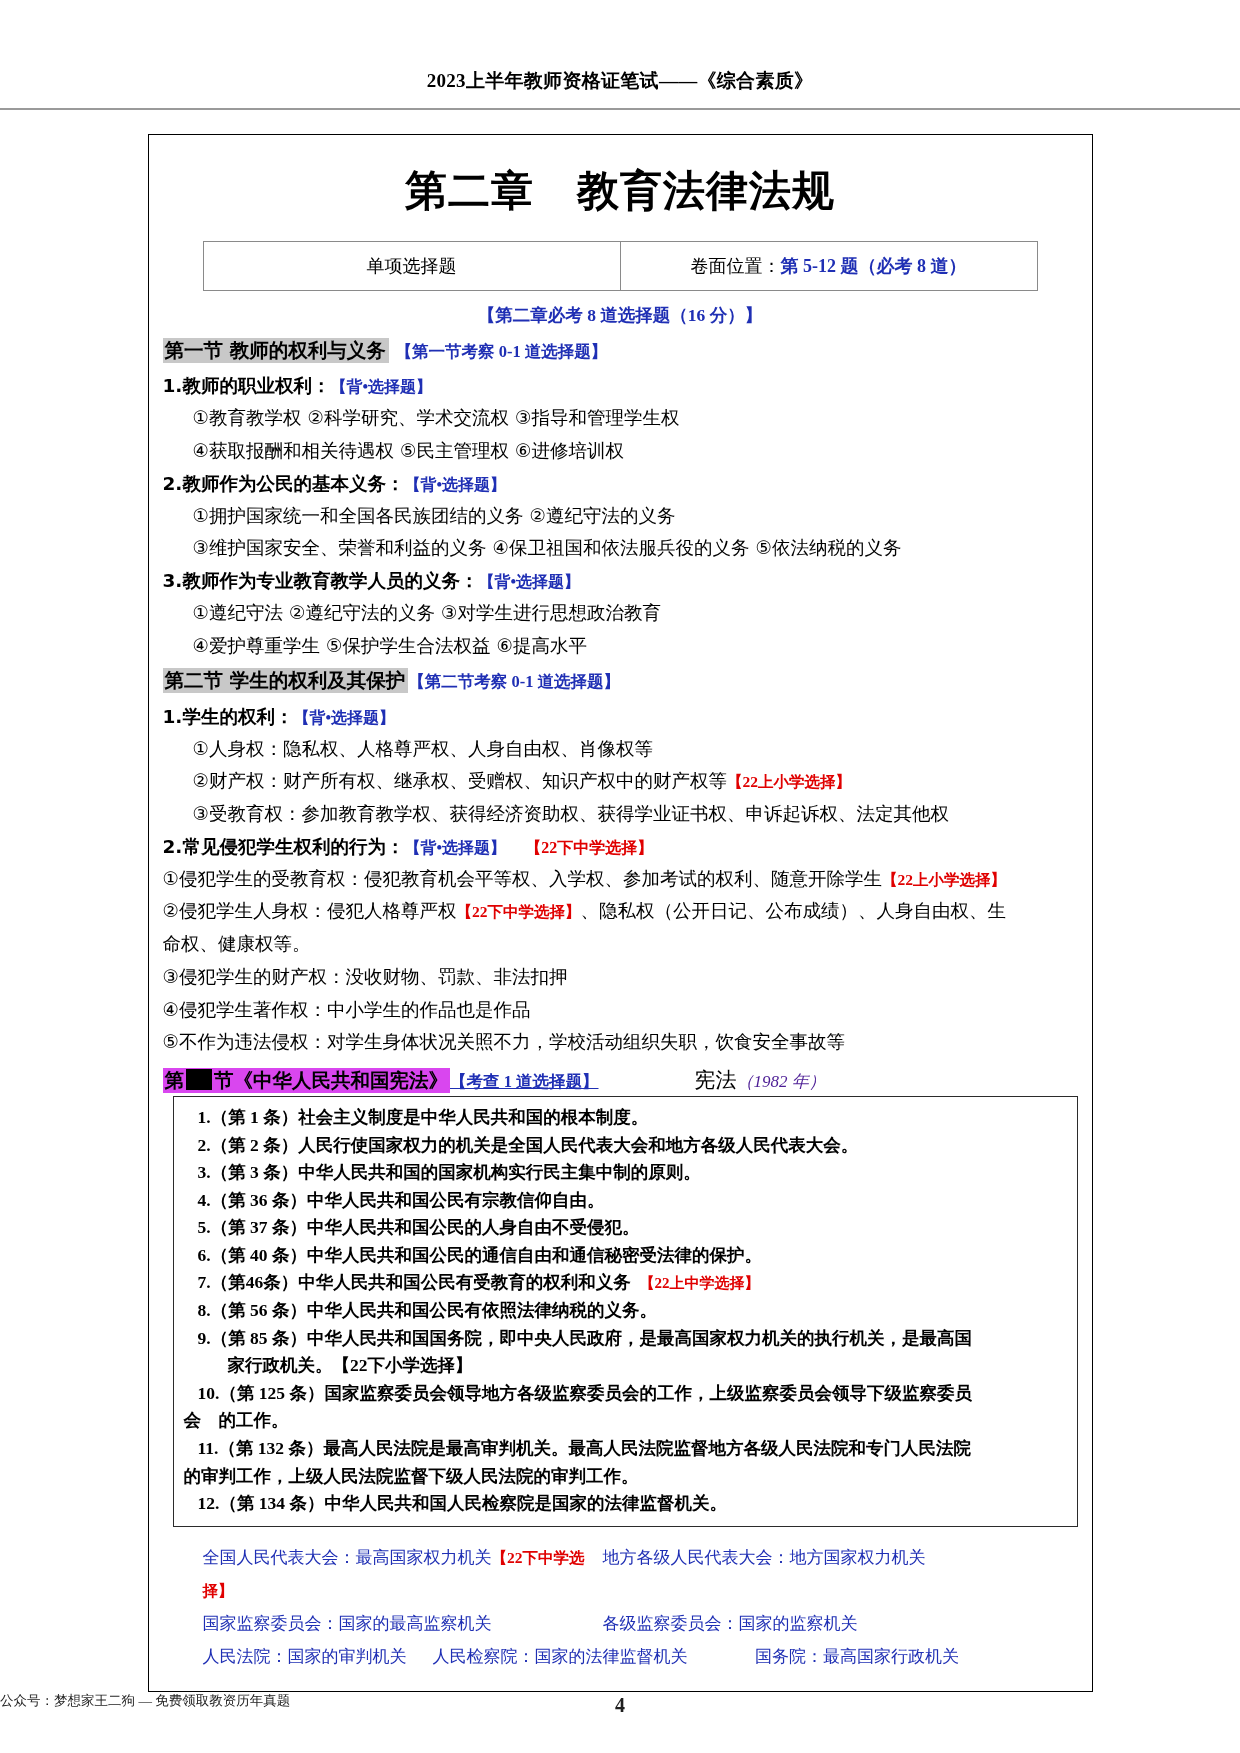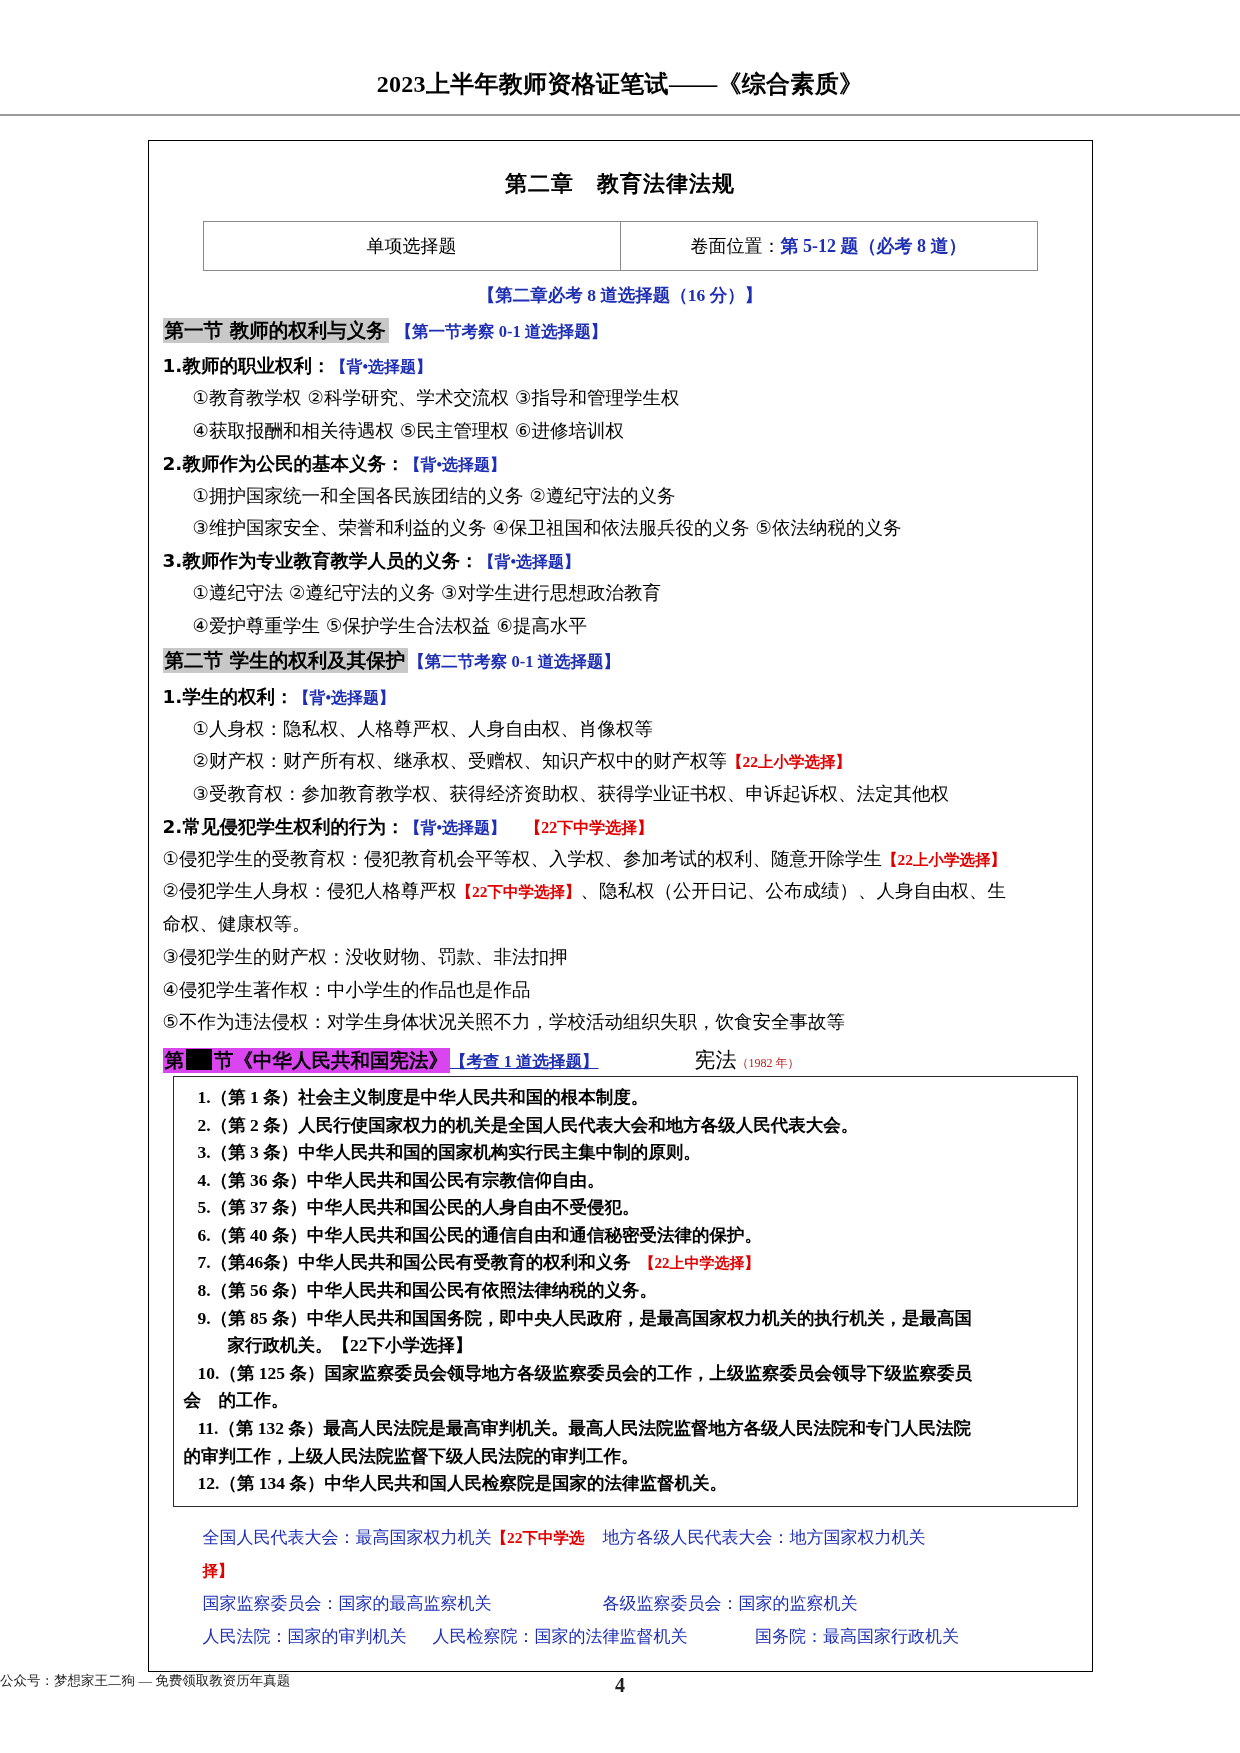--- a/index.html
+++ b/index.html
@@ -13,21 +13,21 @@
   .page{
     position:relative;
     width:1240px;
     min-height:1753px;
     box-sizing:border-box;
     padding:0;
   }
   
   .doc-header{
     text-align:center;
-    font-size:24px;
+    font-size:19px;
     font-weight:bold;
     padding-top:68px;
     letter-spacing:0.3px;
   }
   .header-rule{
     margin:14px 0 0 0;
     height:0;
     border:none;
     border-top:2px solid #9a9a9a;
   }
@@ -35,21 +35,21 @@
   .frame{
     margin:24px auto 0 auto;
     width:945px;
     box-sizing:border-box;
     border:1px solid #000;
     padding:18px 14px 14px 14px;
     min-height:1290px;
   }
   .chapter-title{
     text-align:center;
-    font-size:22px;
+    font-size:42px;
     font-weight:bold;
     letter-spacing:1px;
     margin:10px 0 22px 0;
     font-family:"DejaVu Sans","Liberation Sans",sans-serif;
   }
   
   table.info{
     border-collapse:collapse;
     width:835px;
     margin:0 auto 12px auto;
@@ -133,21 +133,21 @@
     white-space:nowrap;
   }
   .con-head-left .hl{background:#d946ef;padding:1px 2px;}
   .con-head-left .tag{color:#1f2fb4;font-size:16.5px;font-family:"Liberation Serif",serif;text-decoration:underline;}
   .con-head-right{
     margin-left:96px;
     font-size:21px;
     white-space:nowrap;
     font-family:"DejaVu Sans","Liberation Sans",sans-serif;
   }
-  .con-head-right .yr{color:#b91c1c;font-size:12px;font-family:"Liberation Serif",serif;}
+  .con-head-right .yr{color:#4c1d95;font-size:17px;font-family:"Liberation Serif",serif;font-style:italic;}
   
   .con-box{
     border:1px solid #2b2b2b;
     border-top:1px solid #2b2b2b;
     padding:6px 10px 8px 10px;
     margin:0 0 14px 10px;
     background:#fff;
   }
   .con-item{
     font-size:17.5px;

